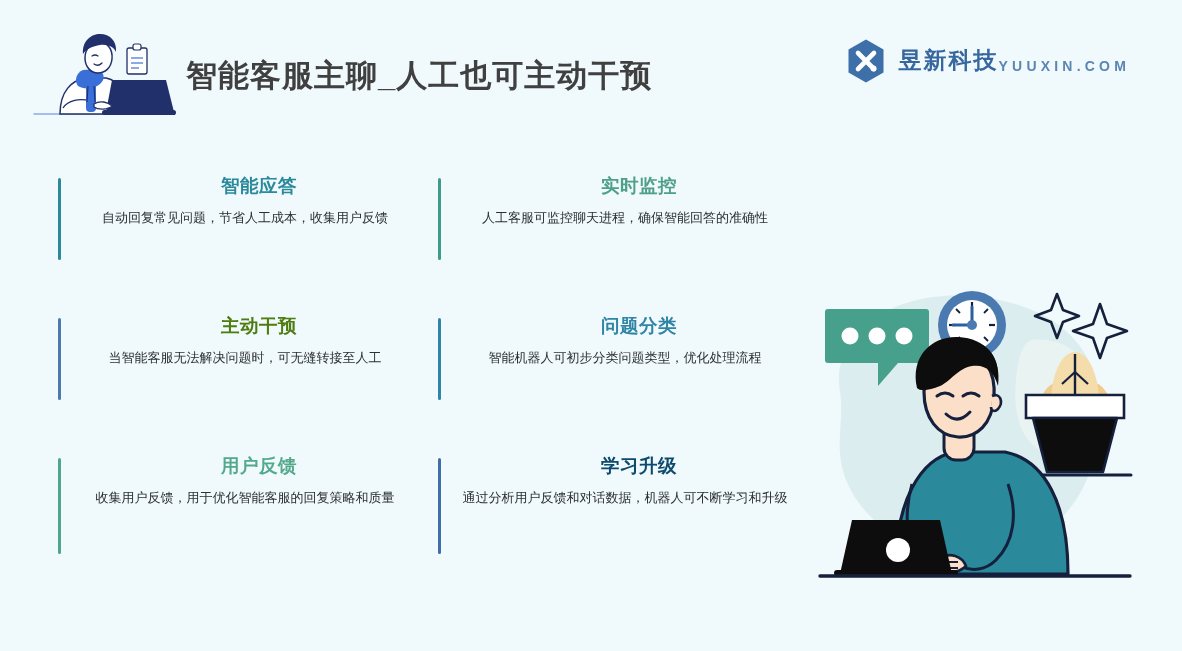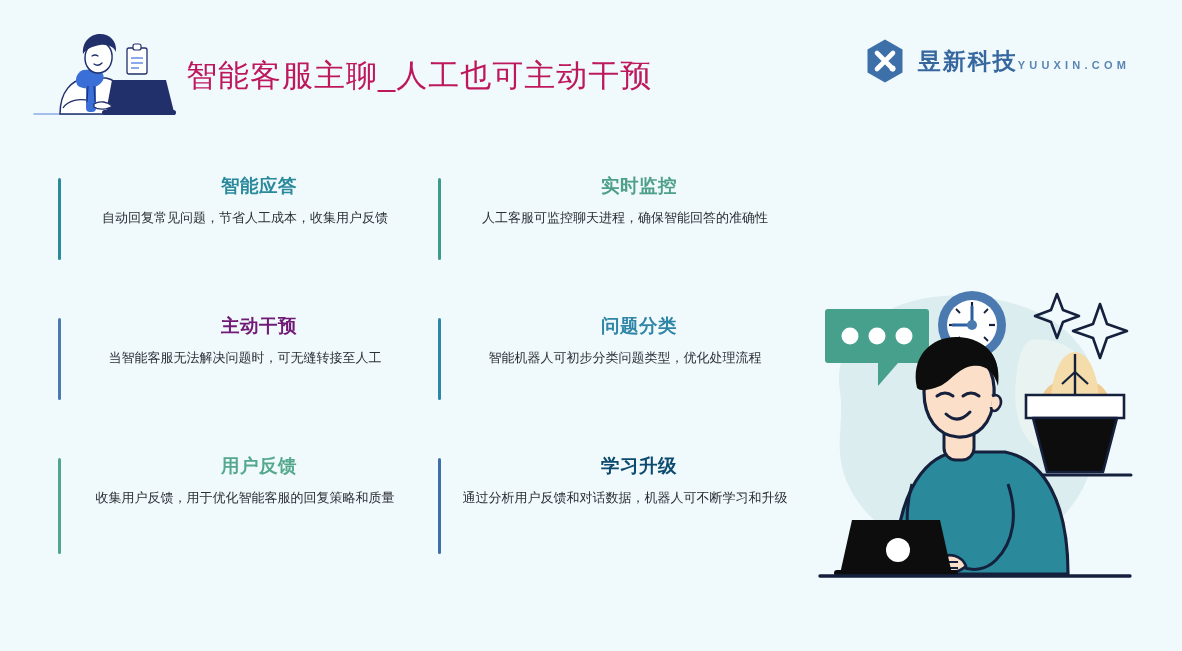--- a/index.html
+++ b/index.html
@@ -17,35 +17,35 @@
 
   
   #header {
     position:absolute; left:0; top:0; width:1182px; height:140px;
   }
   #header-illustration {
     position:absolute; left:28px; top:18px; width:148px; height:110px;
   }
   #page-title {
     position:absolute; left:186px; top:55px;
-    font-size:31px; font-weight:normal; color:#be185d;
+    font-size:31px; font-weight:bold; color:#404040;
     letter-spacing:1px; white-space:nowrap;
   }
   #brand-logo {
     position:absolute; right:52px; top:38px;
     display:flex; align-items:center; gap:10px;
   }
   #brand-mark { width:46px; height:46px; }
   #brand-text { display:flex; flex-direction:row; justify-content:center; }
   #brand-name {
     font-size:23px; font-weight:bold; color:#36679f; letter-spacing:2px;
     line-height:1.05;
   }
   #brand-domain {
-    font-size:11px; color:#5a86b4; letter-spacing:4.2px;
+    font-size:14px; color:#5a86b4; letter-spacing:4.2px;
     margin-top:10px; font-weight:bold;text-align:center;
   }
 
   
   #cards {
     position:absolute; left:58px; top:176px;
     width:760px; height:400px;
     display:grid;
     grid-template-columns:380px 380px;
     grid-template-rows:140px 140px 120px;
@@ -144,21 +144,21 @@
     </div>
 
     <div class="card">
       <div class="card-bar" style="background:#3e9b8c"></div>
       <div class="card-title" style="color:#4fa08a">实时监控</div>
       <div class="card-desc">人工客服可监控聊天进程，确保智能回答的准确性</div>
     </div>
 
     <div class="card">
       <div class="card-bar" style="background:#4a7ab0"></div>
-      <div class="card-title" style="color:#701a75">主动干预</div>
+      <div class="card-title" style="color:#4d7c0f">主动干预</div>
       <div class="card-desc">当智能客服无法解决问题时，可无缝转接至人工</div>
     </div>
 
     <div class="card">
       <div class="card-bar" style="background:#2f85a6"></div>
       <div class="card-title" style="color:#2f85a6">问题分类</div>
       <div class="card-desc">智能机器人可初步分类问题类型，优化处理流程</div>
     </div>
 
     <div class="card">

